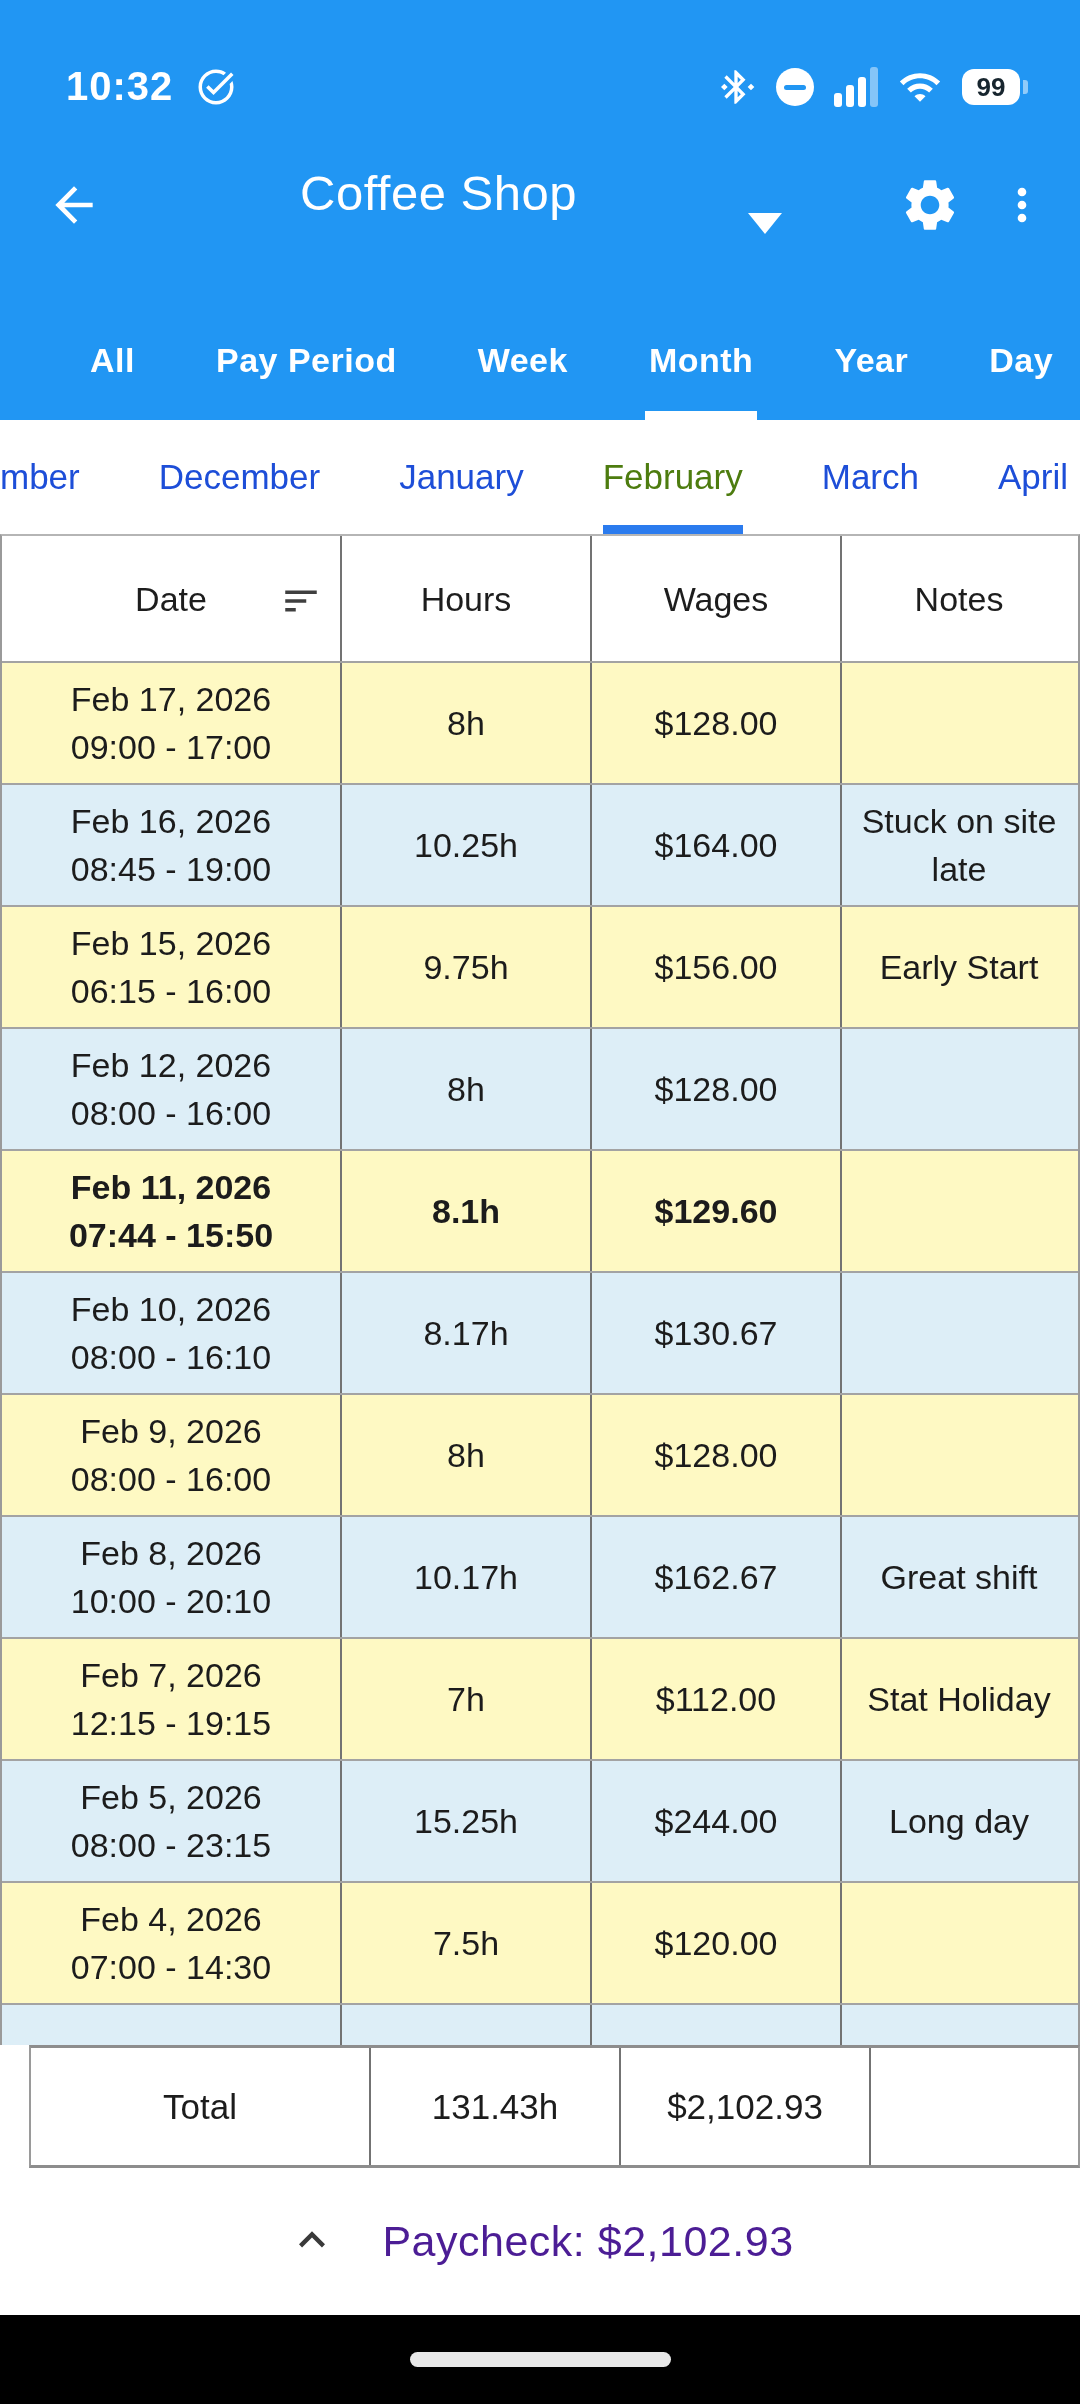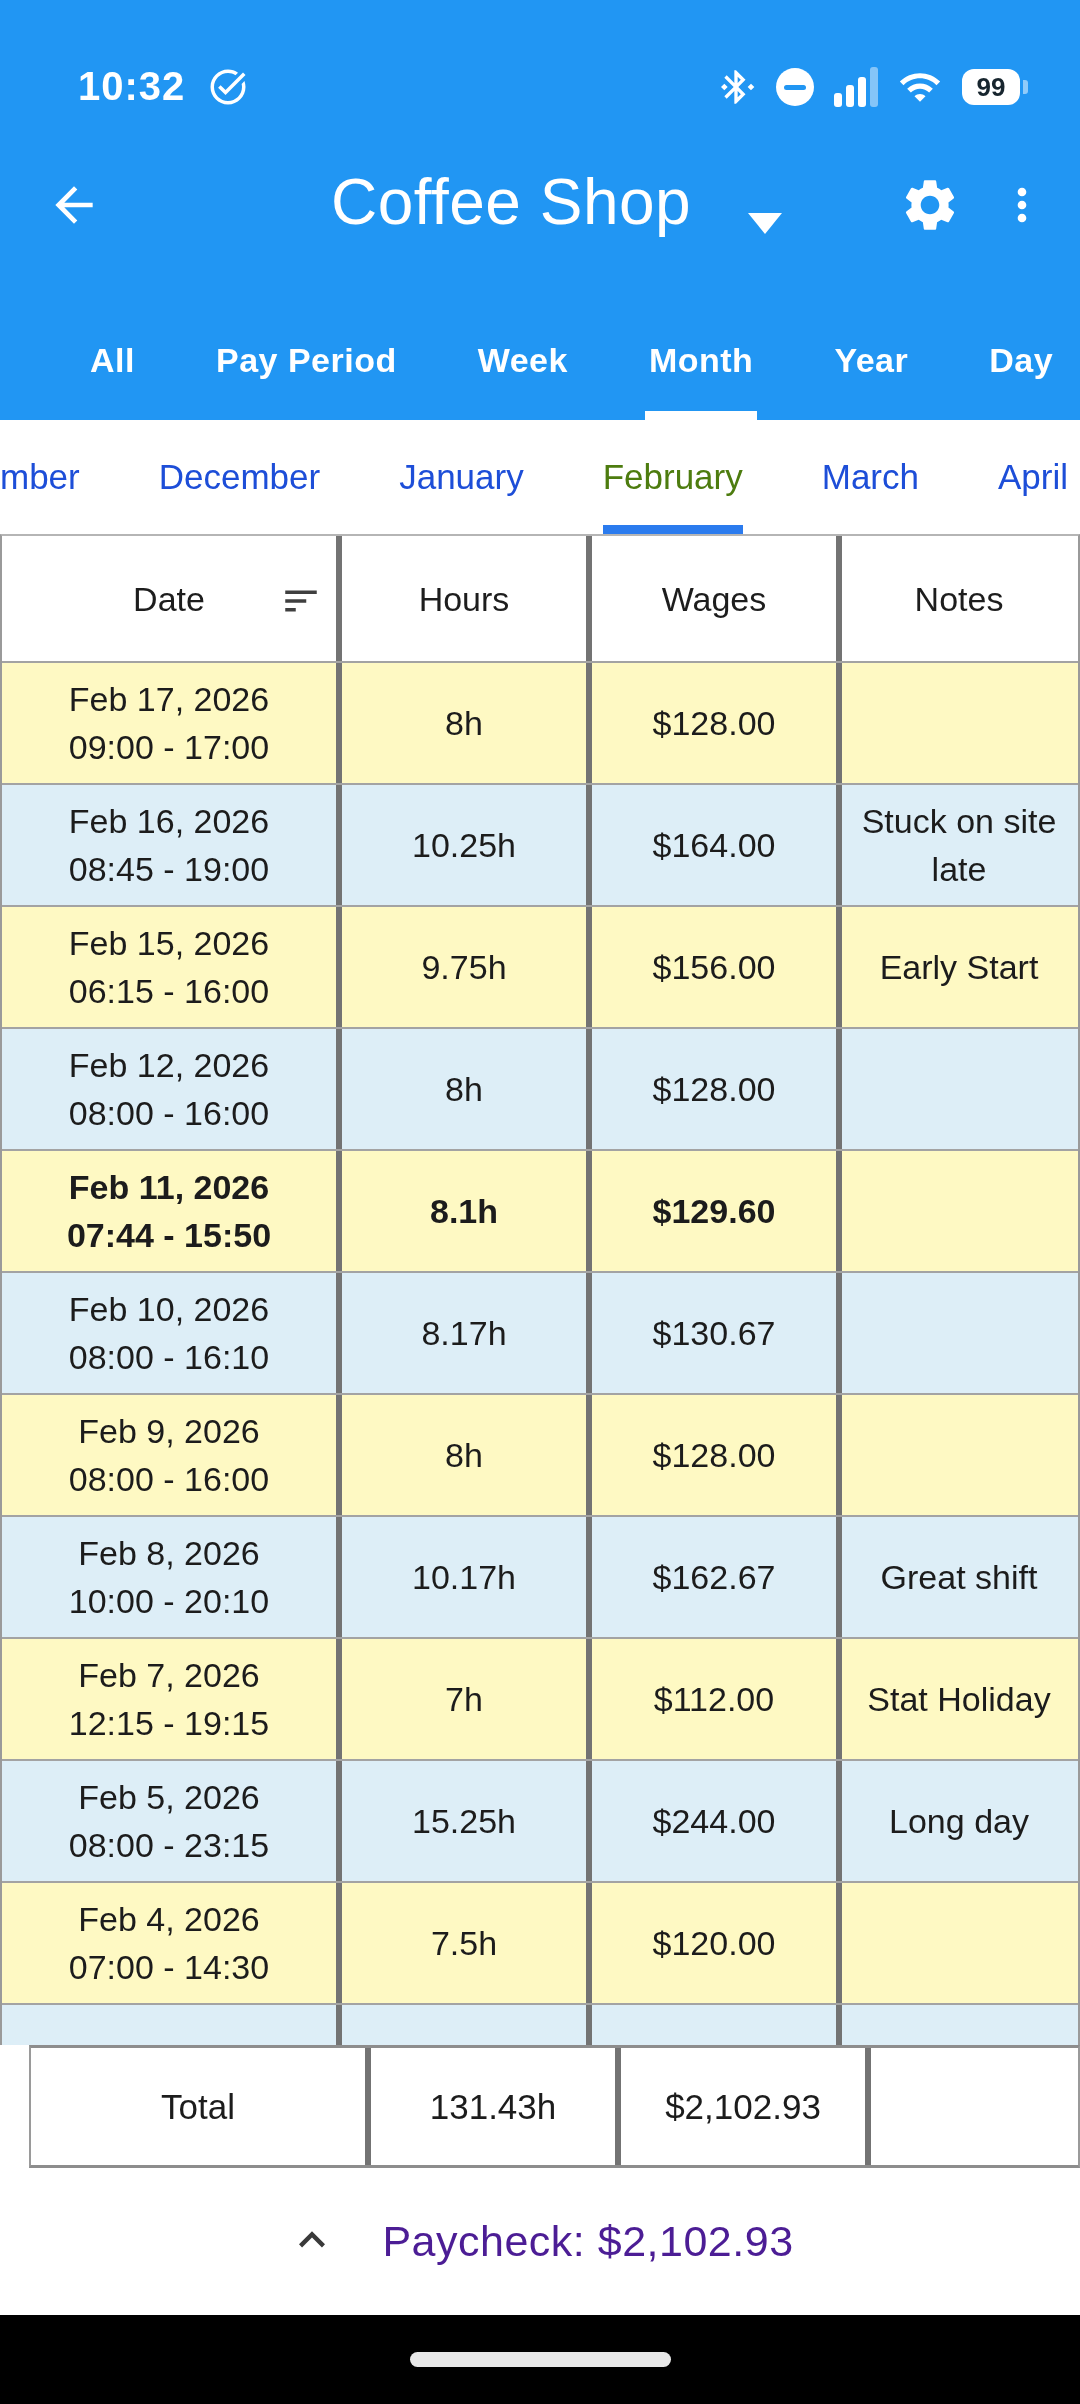--- a/index.html
+++ b/index.html
@@ -3,21 +3,21 @@
 <meta charset="utf-8">
 <style>
   * { margin:0; padding:0; box-sizing:border-box; }
   html,body { width:1080px; height:2404px; overflow:hidden; background:#ffffff;
               font-family:"Liberation Sans", sans-serif; }
   .screen { width:1080px; height:2404px; display:flex; flex-direction:column; background:#fff; }
 
   
   .status-bar { height:115px; background:#2196f3; display:flex; align-items:flex-end;
                 justify-content:space-between; padding:0 52px 6px 66px; color:#fff; }
-  .sb-left { display:flex; align-items:center; gap:22px;margin-left:12px; }
+  .sb-left { display:flex; align-items:center; gap:22px; }
   .sb-time { font-size:40px; font-weight:700; letter-spacing:1px; }
   .sb-right { display:flex; align-items:center; gap:20px; }
   .sb-icon { display:flex; align-items:center; }
   .dnd-circle { width:38px; height:38px; border-radius:50%; background:#fff; position:relative; }
   .dnd-circle::after { content:''; position:absolute; left:8px; right:8px; top:17px; height:5px;
                        border-radius:3px; background:#2196f3; }
   .signal { display:flex; align-items:flex-end; gap:4px; height:40px; }
   .signal i { display:block; width:8px; border-radius:3px; background:#fff; }
   .signal i:nth-child(1){height:14px;} .signal i:nth-child(2){height:22px;}
   .signal i:nth-child(3){height:30px;} .signal i:nth-child(4){height:40px; background:rgba(255,255,255,.45);}
@@ -26,21 +26,21 @@
                   display:flex; align-items:center; justify-content:center;
                   color:#17252e; font-size:26px; font-weight:700; padding:0 6px; }
   .battery-nub { width:5px; height:14px; background:rgba(255,255,255,.5);
                  border-radius:0 3px 3px 0; margin-left:3px; }
 
   
   .app-bar { height:185px; background:#2196f3; position:relative; color:#fff; }
   .icon-btn { position:absolute; display:flex; align-items:center; justify-content:center; }
   .back-btn { left:38px; top:54px; width:72px; height:72px; }
   .app-title-wrap { position:absolute; left:300px; top:50px; display:flex; align-items:center; }
-  .app-title { font-size:64px; color:#fff; letter-spacing:.5px;margin-left:31px; }
+  .app-title { font-size:49px; color:#fff; letter-spacing:.5px; }
   .title-caret { position:absolute; left:748px; top:98px; width:0; height:0;
                  border-left:17px solid transparent; border-right:17px solid transparent;
                  border-top:21px solid #ffffff; }
   .gear-btn { left:898px; top:58px; width:64px; height:64px; }
   .overflow-btn { left:994px; top:56px; width:56px; height:68px; }
 
   
   .view-tabs { height:120px; background:#2196f3; display:flex; align-items:center;
                gap:81px; padding:0 49px 0 90px; }
   .view-tab { position:relative; height:120px; display:flex; align-items:center;
@@ -59,21 +59,21 @@
 
   
   .table-viewport { height:1511px; overflow:hidden; border-top:2px solid #b5b5b5;
                     border-left:2px solid #9a9a9a; border-right:2px solid #9a9a9a; }
   .t-row, .t-header, .total-row { display:grid; grid-template-columns:340px 250px 250px 234px; }
   .t-header { height:127px; border-bottom:2px solid #a3a3a3; }
   .t-row { height:122px; border-bottom:2px solid #a3a3a3; background:#fef9c3; }
   .t-row.alt { background:#ddeef7; }
   .t-row.bold { font-weight:700; }
   .cell { display:flex; flex-direction:column; align-items:center; justify-content:center;
-          border-right:6px solid #737373; color:#1c1c1c; font-size:34px; text-align:center;
+          border-right:2px solid #737373; color:#1c1c1c; font-size:34px; text-align:center;
           line-height:48px; padding:0 8px; overflow:hidden; }
   .cell:last-child { border-right:none; }
   .h-cell { position:relative; flex-direction:row; font-size:34px; color:#1d1d1d; }
   .sort-icon { position:absolute; left:278px; top:44px; }
 
   
   .total-row { height:123px; background:#fff; border-top:3px solid #8d8d8d;
                border-bottom:3px solid #8d8d8d; border-left:2px solid #9a9a9a;
                border-right:2px solid #9a9a9a;margin-left:29px; }
   .total-row .cell { font-size:35px; }

